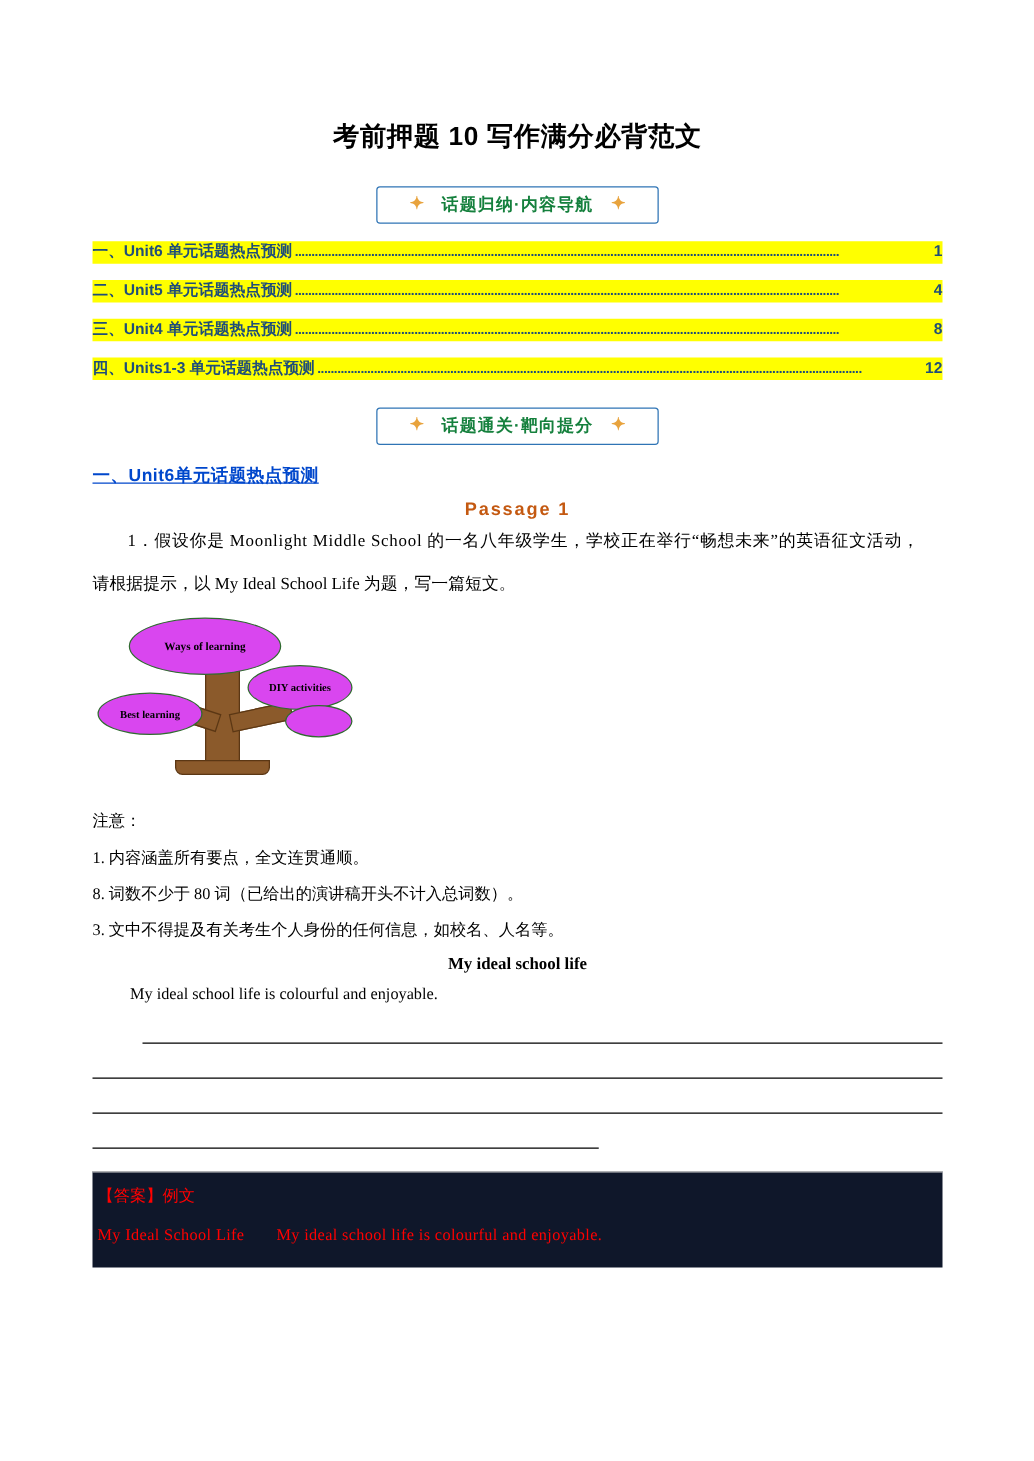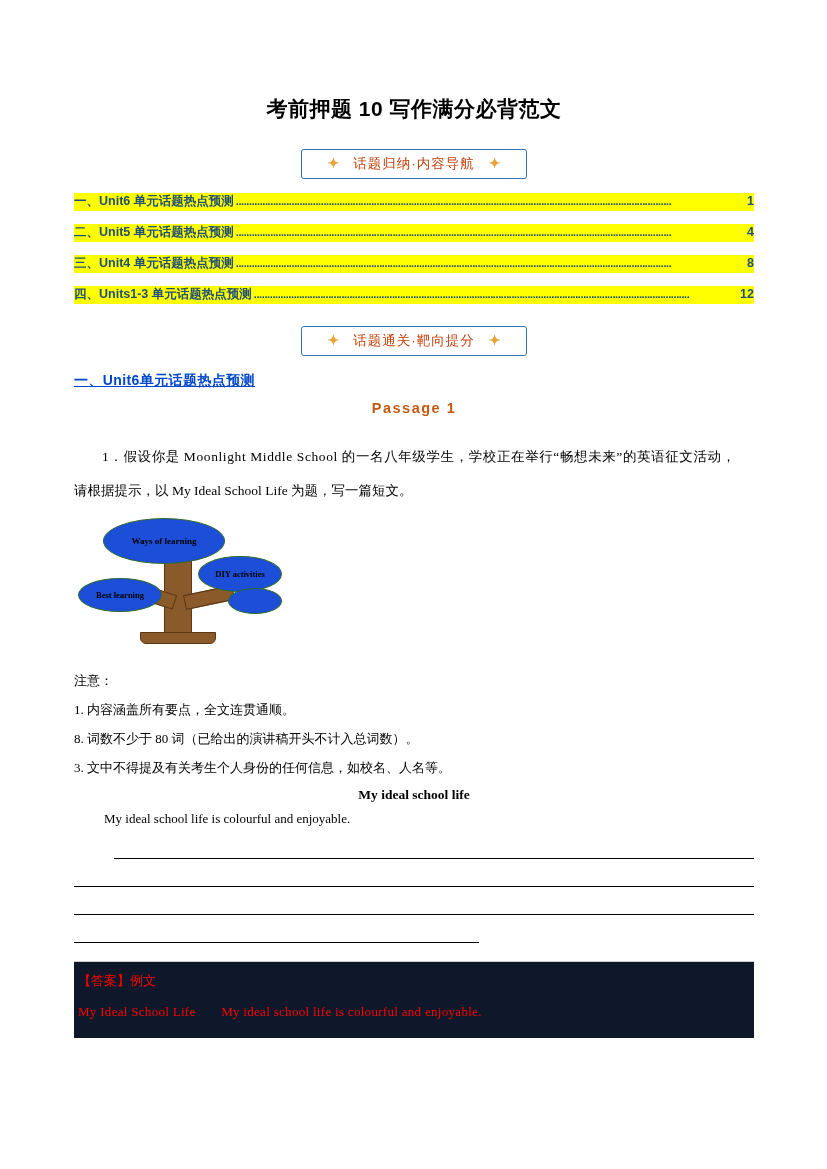--- a/index.html
+++ b/index.html
@@ -50,23 +50,23 @@
     align-items: center;
     justify-content: center;
     gap: 14px;
     border: 1px solid #2f74b5;
     border-radius: 3px;
     padding: 5px 14px;
     min-width: 196px;
     background: #ffffff;
   }
   .banner-label {
-    color: #c2410c;
-    font-family: "Liberation Sans", sans-serif;
-    font-weight: normal;
+    color: #15803d;
+    font-family: "Liberation Sans", sans-serif;
+    font-weight: bold;
     font-size: 13.5px;
     letter-spacing: 1px;
   }
   .banner-deco {
     color: #e8a33d;
     font-size: 14px;
     line-height: 1;
     font-weight: bold;
   }
 
@@ -109,21 +109,21 @@
     letter-spacing: 0.4px;
   }
 
   .passage-title {
     text-align: center;
     color: #c45911;
     font-family: "Liberation Sans", sans-serif;
     font-weight: bold;
     font-size: 14.5px;
     letter-spacing: 1.5px;
-    margin: 8px 0 28px 0;
+    margin: 8px 0 4px 0;
   }
 
   
   p.body {
     margin: 0 0 8px 0;
     font-size: 13.5px;
     line-height: 26px;
     text-align: justify;
   }
   p.indent { text-indent: 28px; }
@@ -181,21 +181,21 @@
 
   
   .figure {
     position: relative;
     width: 210px;
     height: 135px;
     margin: 14px 0 18px 4px;
   }
   .leaf {
     position: absolute;
-    background: #1d4ed8;
+    background: #d946ef;
     border: 1.5px solid #2f6b2f;
     border-radius: 50%;
     display: flex;
     align-items: center;
     justify-content: center;
     text-align: right;
     font-family: "Liberation Serif", serif;
     font-weight: bold;
     color: #000;
   }

